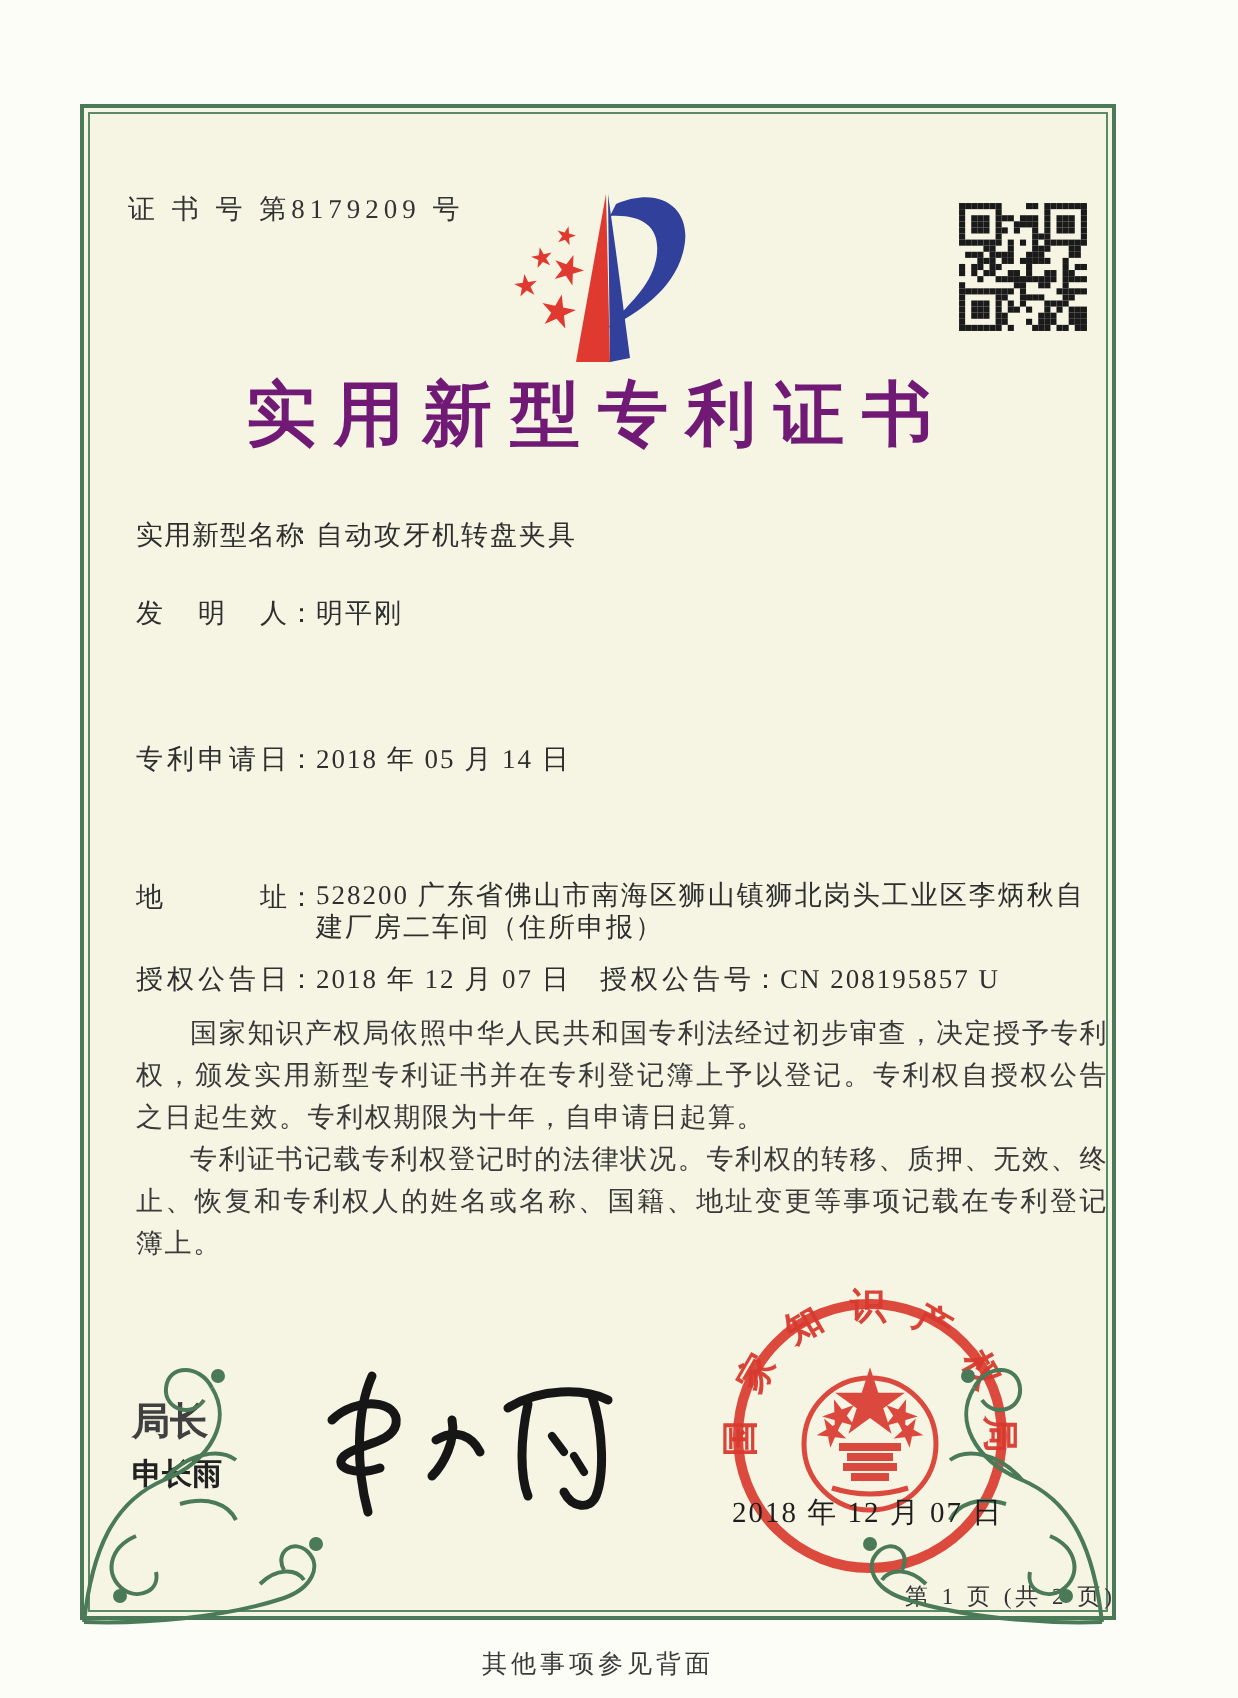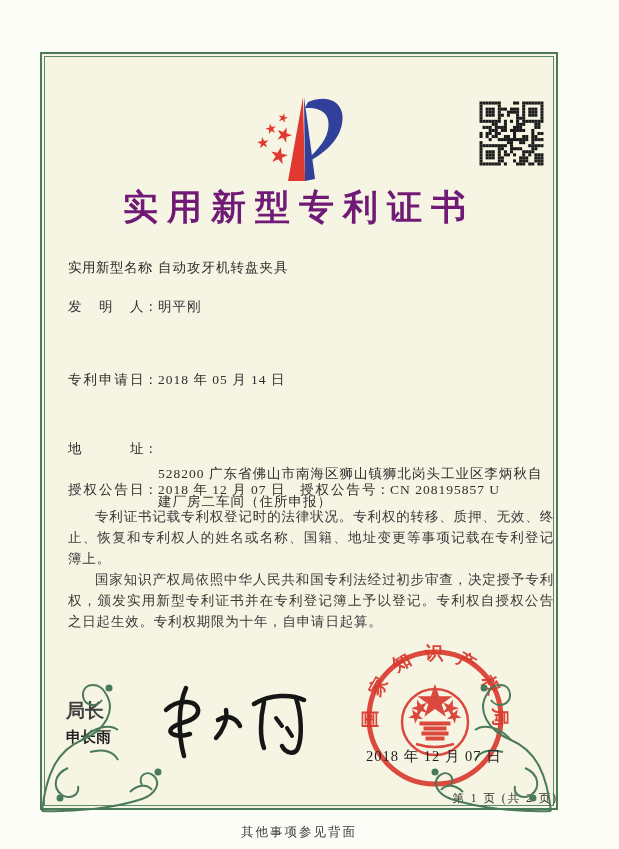--- a/index.html
+++ b/index.html
@@ -31,21 +31,21 @@
   }
   
   .title{
     left:40px;top:184px;width:518px;text-align:center;
     font-size:35px;font-weight:bold;letter-spacing:9px;color:#701a75;
   }
   
   .row{left:68px;font-size:13.5px;color:#2f2f2f;letter-spacing:0.5px;white-space:nowrap;}
   .lbl{display:inline-block;width:76px;text-align:justify;text-align-last:justify;}
   .val{letter-spacing:1px;}
-  .addr-val{display:inline-block;vertical-align:top;width:392px;white-space:normal;line-height:28px;margin-top:20px;}
+  .addr-val{display:inline-block;vertical-align:top;width:392px;white-space:normal;line-height:16px;}
   .r1{top:259px;}.r2{top:298px;}.r3{top:335px;}.r4{top:371px;}.r5{top:407px;}
   .r6{top:440px;}
   .r7a{top:481px;}
   .r7b{top:481px;left:300px;}
   
   .paras{left:68px;top:506px;width:486px;font-size:13.5px;line-height:21px;
     letter-spacing:0.8px;color:#3a3a3a;text-align:justify;}
   .paras p{margin:0;text-indent:2em;}
   
   .official-title{left:66px;top:698px;font-size:19px;font-weight:600;color:#404040;font-family:Liberation Mono, monospace;}
@@ -68,20 +68,21 @@
 </style>
 </head>
 <body>
 
 <div class="page">
 
   <div class="frame-outer">
     <div class="frame-inner"></div>
   </div>
 
+  <div class="abs cert-no">证 书 号 第8179209 号</div>
 
   <svg class="abs logo" width="120" height="100" viewBox="0 0 120 100">
     <g>
       <path d="M66,16 C90,6 104,20 100,38 C96,58 78,70 62,78 C72,66 83,58 86,44 C89,29 81,21 63,22 Z" fill="#31409b"></path>
       <polygon points="61,11 46,95 63,95" fill="#e0392f"></polygon>
       <polygon points="62,11 63,95 73,93 66,40" fill="#31409b"></polygon>
     </g>
     <g fill="#e0392f">
       <polygon points="0,-1 0.224,-0.309 0.951,-0.309 0.363,0.118 0.588,0.809 0,0.382 -0.588,0.809 -0.363,0.118 -0.951,-0.309 -0.224,-0.309" transform="translate(41,32) scale(5) rotate(15)"></polygon>
       <polygon points="0,-1 0.224,-0.309 0.951,-0.309 0.363,0.118 0.588,0.809 0,0.382 -0.588,0.809 -0.363,0.118 -0.951,-0.309 -0.224,-0.309" transform="translate(29,43) scale(5.5) rotate(-12)"></polygon>
@@ -351,22 +352,22 @@
     <span class="lbl">地址</span><span>：</span><span class="val addr-val">528200 广东省佛山市南海区狮山镇狮北岗头工业区李炳秋自建厂房二车间（住所申报）</span>
   </div>
   <div class="abs row r7a">
     <span class="lbl">授权公告日</span><span>：</span><span class="val">2018 年 12 月 07 日</span>
   </div>
   <div class="abs row r7b">
     <span class="lbl">授权公告号</span><span>：</span><span class="val">CN 208195857 U</span>
   </div>
 
   <div class="abs paras">
+    <p>国家知识产权局依照中华人民共和国专利法经过初步审查，决定授予专利权，颁发实用新型专利证书并在专利登记簿上予以登记。专利权自授权公告之日起生效。专利权期限为十年，自申请日起算。</p>
     <p>专利证书记载专利权登记时的法律状况。专利权的转移、质押、无效、终止、恢复和专利权人的姓名或名称、国籍、地址变更等事项记载在专利登记簿上。</p>
-    <p>国家知识产权局依照中华人民共和国专利法经过初步审查，决定授予专利权，颁发实用新型专利证书并在专利登记簿上予以登记。专利权自授权公告之日起生效。专利权期限为十年，自申请日起算。</p>
   </div>
 
   <div class="abs official-title">局长</div>
   <div class="abs official-name">申长雨</div>
 
   <svg class="abs sig" width="175" height="95" viewBox="0 0 175 95" fill="none" stroke="#161616" stroke-width="4.5" stroke-linecap="round">
     <path d="M38,12 C30,30 30,58 36,80"></path>
     <path d="M18,34 C30,22 52,24 50,36 C48,46 30,46 24,52 C18,58 30,62 42,58"></path>
     <path d="M78,34 C80,44 74,56 68,62"></path>
     <path d="M70,44 C80,38 88,42 92,50"></path>

